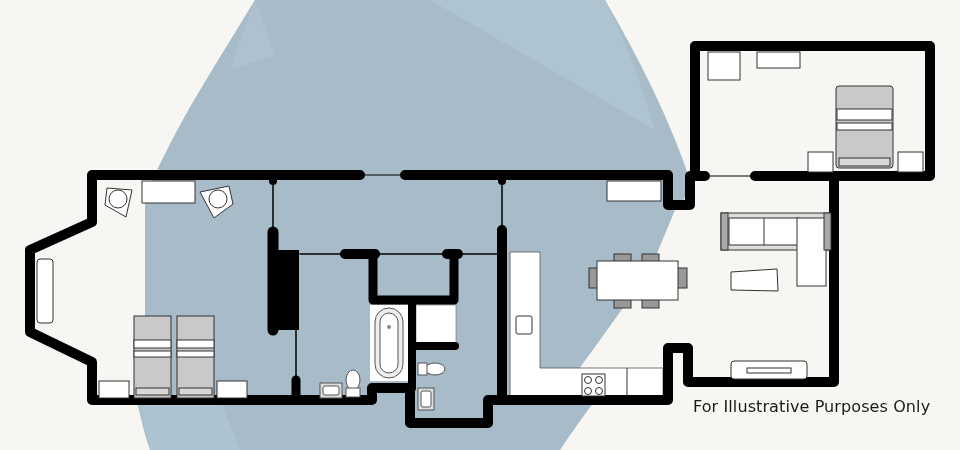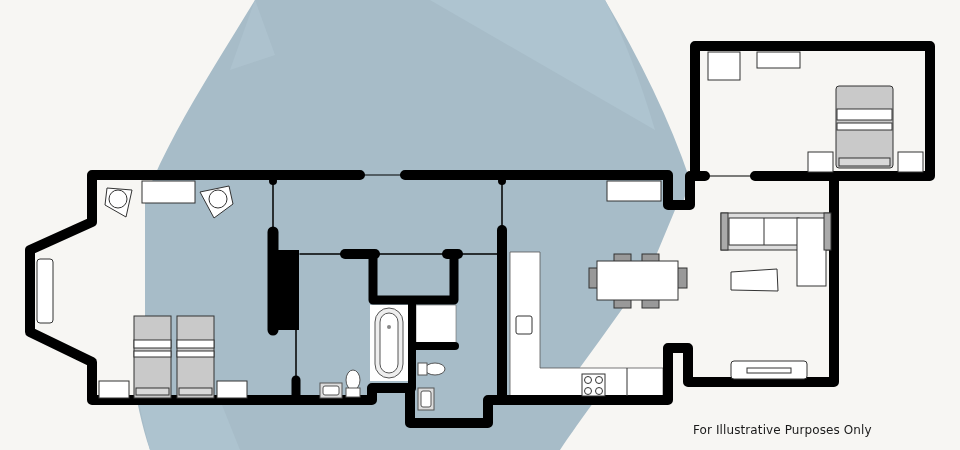--- a/index.html
+++ b/index.html
@@ -1,19 +1,19 @@
 <!DOCTYPE html>
 <html><head>
 <meta charset="utf-8">
 <style>
   html,body{margin:0;padding:0;}
   body{width:960px;height:450px;overflow:hidden;background:#f7f6f3;font-family:"DejaVu Sans",sans-serif;}
   #stage{position:relative;width:960px;height:450px;}
   svg{position:absolute;left:0;top:0;}
-  .caption{position:absolute;left:693px;top:397px;font-family:"DejaVu Sans",sans-serif;font-size:12px;color:#1a1a1a;letter-spacing:0.1px;margin-top:26px;}
+  .caption{position:absolute;left:693px;top:397px;font-family:"DejaVu Sans",sans-serif;font-size:16px;color:#1a1a1a;letter-spacing:0.1px;}
 </style>
 </head>
 <body>
 
 <div id="stage">
 <svg width="960" height="450" viewBox="0 0 960 450">
 
   <path d="M255,0 L605,0 C640,60 670,120 690,180 L640,340 C610,380 580,420 560,450 L150,450 C130,390 125,320 128,260 C140,180 200,90 255,0 Z" fill="#a7bcc8"></path>
   <path d="M430,0 L605,0 C625,40 640,80 655,130 Z" fill="#aec4d0"></path>
   <path d="M255,0 L275,55 L230,70 Z" fill="#adc2ce"></path>

